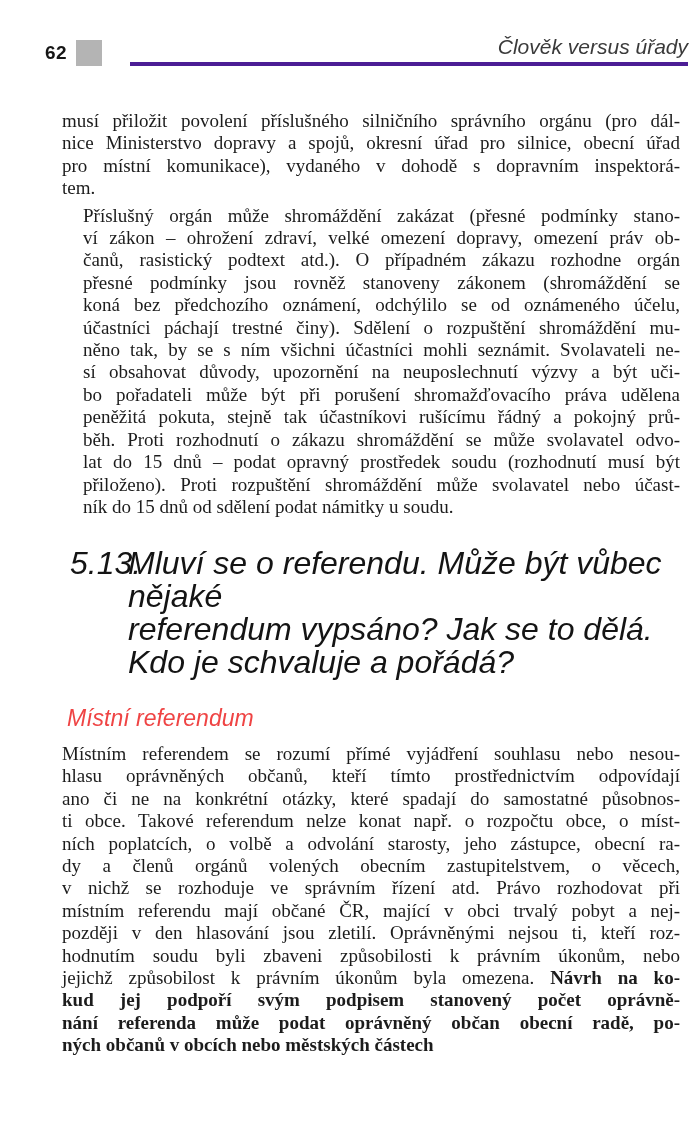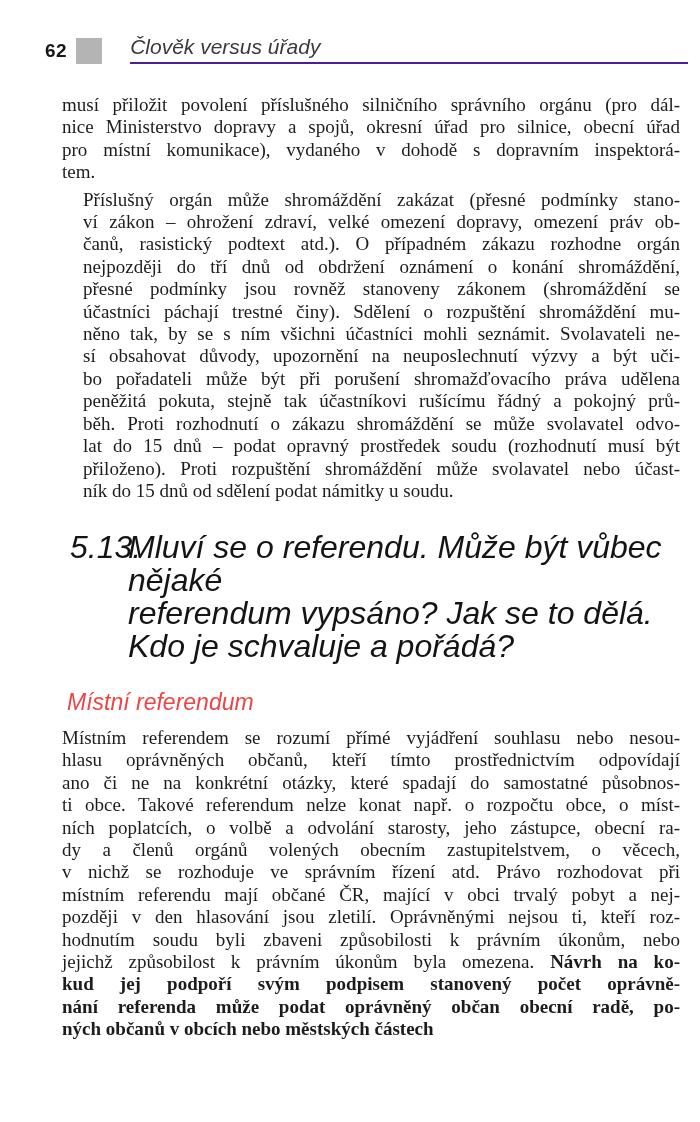--- a/index.html
+++ b/index.html
@@ -37,38 +37,39 @@
   }
   .header-square {
     width: 26px;
     height: 26px;
     background: #b4b4b4;
     margin-left: 9px;
     flex: none;
   }
   .header-rule-area {
     flex: 1;
-    border-bottom: 2px solid #4c1d95;
+    border-bottom: 4px solid #4c1d95;
     display: flex;
+    justify-content: flex-end;
     margin-left: 28px;
   }
   .running-title {
     font-family: "Liberation Sans", sans-serif;
     font-style: italic;
     font-size: 21px;
     font-weight: normal;
     color: #3a3a3a;
     line-height: 1;
     padding-bottom: 5px;
   }
 
   
   .content {
     position: absolute;
-    top: 94px;
+    top: 110px;
     left: 62px;
     width: 618px;
   }
   .para {
     font-size: 19px;
     line-height: 22.4px;
   }
   .para + .para { margin-top: 5px; margin-left: 21px; }
   .line {
     text-align: justify;
@@ -124,22 +125,22 @@
         <div class="line"><span>musí přiložit povolení příslušného silničního správního orgánu (pro dál-</span></div>
         <div class="line"><span>nice Ministerstvo dopravy a spojů, okresní úřad pro silnice, obecní úřad</span></div>
         <div class="line"><span>pro místní komunikace), vydaného v dohodě s dopravním inspektorá-</span></div>
         <div class="line last"><span>tem.</span></div>
       </div>
 
     <div class="para">
         <div class="line"><span>Příslušný orgán může shromáždění zakázat (přesné podmínky stano-</span></div>
         <div class="line"><span>ví zákon – ohrožení zdraví, velké omezení dopravy, omezení práv ob-</span></div>
         <div class="line"><span>čanů, rasistický podtext atd.). O případném zákazu rozhodne orgán</span></div>
-        <div class="line"><span>nejpozději do tří dnů od obdržení oznámení o konání shromáždění,</span></div>
         <div class="line"><span>přesné podmínky jsou rovněž stanoveny zákonem (shromáždění se</span></div>
+        <div class="line"><span>koná bez předchozího oznámení, odchýlilo se od oznámeného účelu,</span></div>
         <div class="line"><span>účastníci páchají trestné činy). Sdělení o rozpuštění shromáždění mu-</span></div>
         <div class="line"><span>něno tak, by se s ním všichni účastníci mohli seznámit. Svolavateli ne-</span></div>
         <div class="line"><span>sí obsahovat důvody, upozornění na neuposlechnutí výzvy a být uči-</span></div>
         <div class="line"><span>bo pořadateli může být při porušení shromažďovacího práva udělena</span></div>
         <div class="line"><span>peněžitá pokuta, stejně tak účastníkovi rušícímu řádný a pokojný prů-</span></div>
         <div class="line"><span>běh. Proti rozhodnutí o zákazu shromáždění se může svolavatel odvo-</span></div>
         <div class="line"><span>lat do 15 dnů – podat opravný prostředek soudu (rozhodnutí musí být</span></div>
         <div class="line"><span>přiloženo). Proti rozpuštění shromáždění může svolavatel nebo účast-</span></div>
         <div class="line last"><span>ník do 15 dnů od sdělení podat námitky u soudu.</span></div>
       </div>

